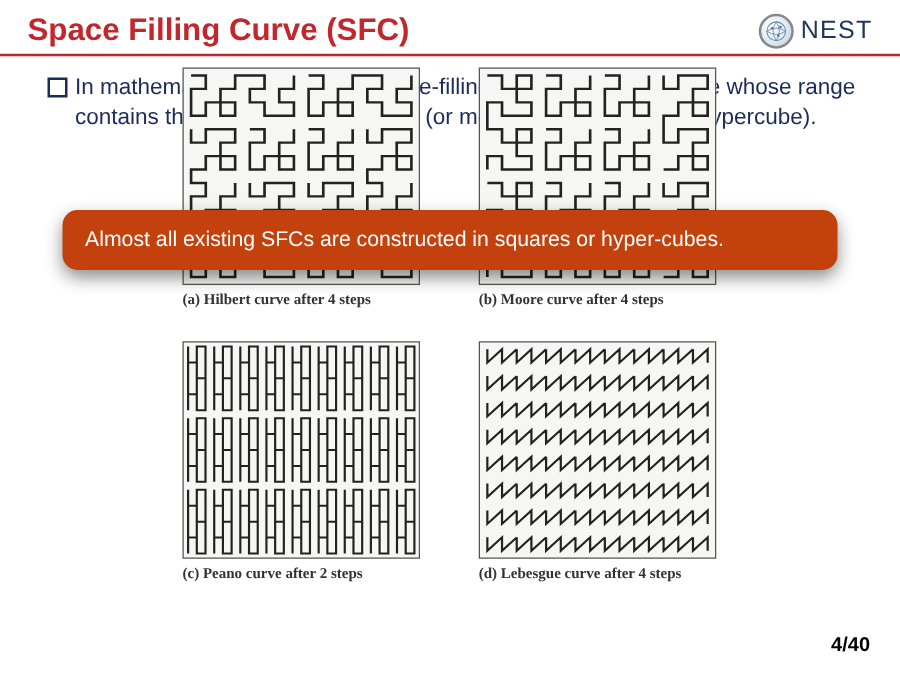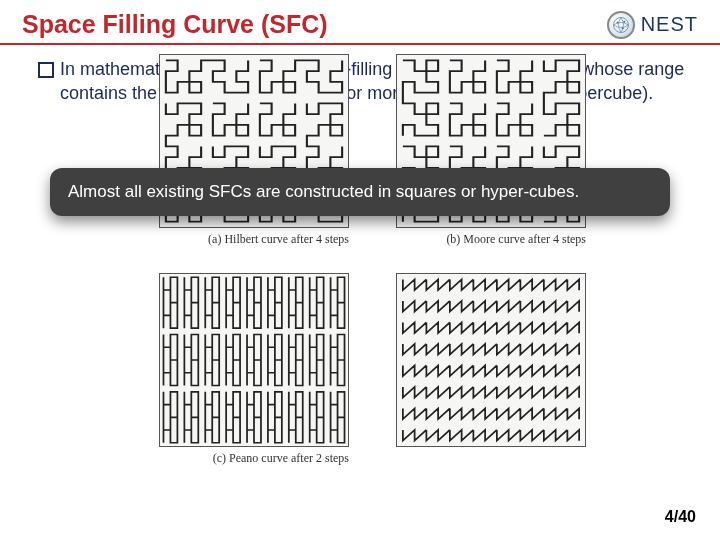--- a/index.html
+++ b/index.html
@@ -83,21 +83,22 @@
     width: 440px;
     height: 420px;
     display: grid;
     grid-template-columns: 1fr 1fr;
     grid-template-rows: 1fr 1fr;
     gap: 18px 34px;
   }
   .fig {
     display: flex;
     flex-direction: column;
-    align-items: flex-end;
+    align-items: flex-start;
+    font-weight: bold;
   }
   .curve-box {
     width: 190px;
     height: 174px;
     border: 1px solid #555;
     background: #f6f6f4;
     position: relative;
     overflow: hidden;
   }
   .curve-box svg { width: 100%; height: 100%; display: block; }
@@ -105,21 +106,21 @@
     font-family: "Times New Roman", serif;
     font-size: 12px;
     color: #333;
     margin-top: 4px;
   }
   .callout {
     position: absolute;
     top: 168px;
     left: 50px;
     width: 620px;
-    background: #404040;
+    background: #c2410c;
     color: #fff;
     font-size: 17px;
     padding: 14px 18px;
     border-radius: 12px;
     box-shadow: 0 6px 14px rgba(0,0,0,0.45);
     z-index: 10;
   }
   .pagenum {
     position: absolute;
     right: 24px;
@@ -236,20 +237,21 @@
     </div>
 
     <div class="fig">
       <div class="curve-box">
         <svg viewBox="0 0 16 16" preserveAspectRatio="none">
           <g stroke="#222" stroke-width="0.15" fill="none" id="zgrid">
               <path d="M0.5 0.5 L0.5 1.5 L1.5 0.5 L1.5 1.5 L2.5 0.5 M2.5 0.5 L2.5 1.5 L3.5 0.5 L3.5 1.5 L4.5 0.5 M4.5 0.5 L4.5 1.5 L5.5 0.5 L5.5 1.5 L6.5 0.5 M6.5 0.5 L6.5 1.5 L7.5 0.5 L7.5 1.5 L8.5 0.5 M8.5 0.5 L8.5 1.5 L9.5 0.5 L9.5 1.5 L10.5 0.5 M10.5 0.5 L10.5 1.5 L11.5 0.5 L11.5 1.5 L12.5 0.5 M12.5 0.5 L12.5 1.5 L13.5 0.5 L13.5 1.5 L14.5 0.5 M14.5 0.5 L14.5 1.5 L15.5 0.5 L15.5 1.5 M0.5 2.5 L0.5 3.5 L1.5 2.5 L1.5 3.5 L2.5 2.5 M2.5 2.5 L2.5 3.5 L3.5 2.5 L3.5 3.5 L4.5 2.5 M4.5 2.5 L4.5 3.5 L5.5 2.5 L5.5 3.5 L6.5 2.5 M6.5 2.5 L6.5 3.5 L7.5 2.5 L7.5 3.5 L8.5 2.5 M8.5 2.5 L8.5 3.5 L9.5 2.5 L9.5 3.5 L10.5 2.5 M10.5 2.5 L10.5 3.5 L11.5 2.5 L11.5 3.5 L12.5 2.5 M12.5 2.5 L12.5 3.5 L13.5 2.5 L13.5 3.5 L14.5 2.5 M14.5 2.5 L14.5 3.5 L15.5 2.5 L15.5 3.5 M0.5 4.5 L0.5 5.5 L1.5 4.5 L1.5 5.5 L2.5 4.5 M2.5 4.5 L2.5 5.5 L3.5 4.5 L3.5 5.5 L4.5 4.5 M4.5 4.5 L4.5 5.5 L5.5 4.5 L5.5 5.5 L6.5 4.5 M6.5 4.5 L6.5 5.5 L7.5 4.5 L7.5 5.5 L8.5 4.5 M8.5 4.5 L8.5 5.5 L9.5 4.5 L9.5 5.5 L10.5 4.5 M10.5 4.5 L10.5 5.5 L11.5 4.5 L11.5 5.5 L12.5 4.5 M12.5 4.5 L12.5 5.5 L13.5 4.5 L13.5 5.5 L14.5 4.5 M14.5 4.5 L14.5 5.5 L15.5 4.5 L15.5 5.5 M0.5 6.5 L0.5 7.5 L1.5 6.5 L1.5 7.5 L2.5 6.5 M2.5 6.5 L2.5 7.5 L3.5 6.5 L3.5 7.5 L4.5 6.5 M4.5 6.5 L4.5 7.5 L5.5 6.5 L5.5 7.5 L6.5 6.5 M6.5 6.5 L6.5 7.5 L7.5 6.5 L7.5 7.5 L8.5 6.5 M8.5 6.5 L8.5 7.5 L9.5 6.5 L9.5 7.5 L10.5 6.5 M10.5 6.5 L10.5 7.5 L11.5 6.5 L11.5 7.5 L12.5 6.5 M12.5 6.5 L12.5 7.5 L13.5 6.5 L13.5 7.5 L14.5 6.5 M14.5 6.5 L14.5 7.5 L15.5 6.5 L15.5 7.5 M0.5 8.5 L0.5 9.5 L1.5 8.5 L1.5 9.5 L2.5 8.5 M2.5 8.5 L2.5 9.5 L3.5 8.5 L3.5 9.5 L4.5 8.5 M4.5 8.5 L4.5 9.5 L5.5 8.5 L5.5 9.5 L6.5 8.5 M6.5 8.5 L6.5 9.5 L7.5 8.5 L7.5 9.5 L8.5 8.5 M8.5 8.5 L8.5 9.5 L9.5 8.5 L9.5 9.5 L10.5 8.5 M10.5 8.5 L10.5 9.5 L11.5 8.5 L11.5 9.5 L12.5 8.5 M12.5 8.5 L12.5 9.5 L13.5 8.5 L13.5 9.5 L14.5 8.5 M14.5 8.5 L14.5 9.5 L15.5 8.5 L15.5 9.5 M0.5 10.5 L0.5 11.5 L1.5 10.5 L1.5 11.5 L2.5 10.5 M2.5 10.5 L2.5 11.5 L3.5 10.5 L3.5 11.5 L4.5 10.5 M4.5 10.5 L4.5 11.5 L5.5 10.5 L5.5 11.5 L6.5 10.5 M6.5 10.5 L6.5 11.5 L7.5 10.5 L7.5 11.5 L8.5 10.5 M8.5 10.5 L8.5 11.5 L9.5 10.5 L9.5 11.5 L10.5 10.5 M10.5 10.5 L10.5 11.5 L11.5 10.5 L11.5 11.5 L12.5 10.5 M12.5 10.5 L12.5 11.5 L13.5 10.5 L13.5 11.5 L14.5 10.5 M14.5 10.5 L14.5 11.5 L15.5 10.5 L15.5 11.5 M0.5 12.5 L0.5 13.5 L1.5 12.5 L1.5 13.5 L2.5 12.5 M2.5 12.5 L2.5 13.5 L3.5 12.5 L3.5 13.5 L4.5 12.5 M4.5 12.5 L4.5 13.5 L5.5 12.5 L5.5 13.5 L6.5 12.5 M6.5 12.5 L6.5 13.5 L7.5 12.5 L7.5 13.5 L8.5 12.5 M8.5 12.5 L8.5 13.5 L9.5 12.5 L9.5 13.5 L10.5 12.5 M10.5 12.5 L10.5 13.5 L11.5 12.5 L11.5 13.5 L12.5 12.5 M12.5 12.5 L12.5 13.5 L13.5 12.5 L13.5 13.5 L14.5 12.5 M14.5 12.5 L14.5 13.5 L15.5 12.5 L15.5 13.5 M0.5 14.5 L0.5 15.5 L1.5 14.5 L1.5 15.5 L2.5 14.5 M2.5 14.5 L2.5 15.5 L3.5 14.5 L3.5 15.5 L4.5 14.5 M4.5 14.5 L4.5 15.5 L5.5 14.5 L5.5 15.5 L6.5 14.5 M6.5 14.5 L6.5 15.5 L7.5 14.5 L7.5 15.5 L8.5 14.5 M8.5 14.5 L8.5 15.5 L9.5 14.5 L9.5 15.5 L10.5 14.5 M10.5 14.5 L10.5 15.5 L11.5 14.5 L11.5 15.5 L12.5 14.5 M12.5 14.5 L12.5 15.5 L13.5 14.5 L13.5 15.5 L14.5 14.5 M14.5 14.5 L14.5 15.5 L15.5 14.5 L15.5 15.5 "></path>
             </g>
         </svg>
       </div>
+      <div class="caption">(d) Lebesgue curve after 4 steps</div>
     </div>
 
   </div>
 
   <div class="callout">Almost all existing SFCs are constructed in squares or hyper-cubes.</div>
 
   <div class="pagenum">4/40</div>
 
 </div>
 

